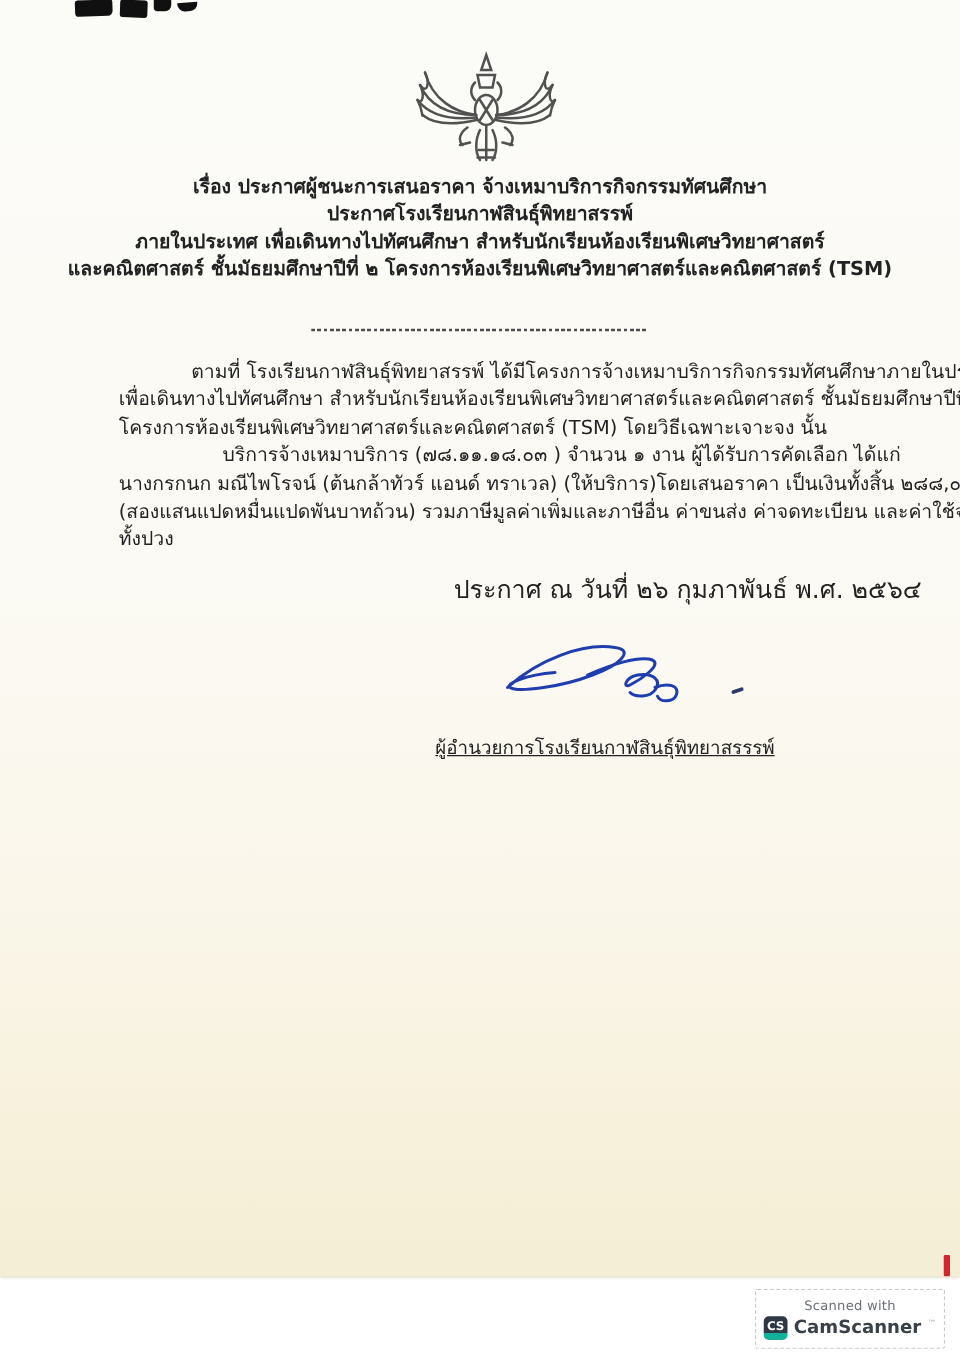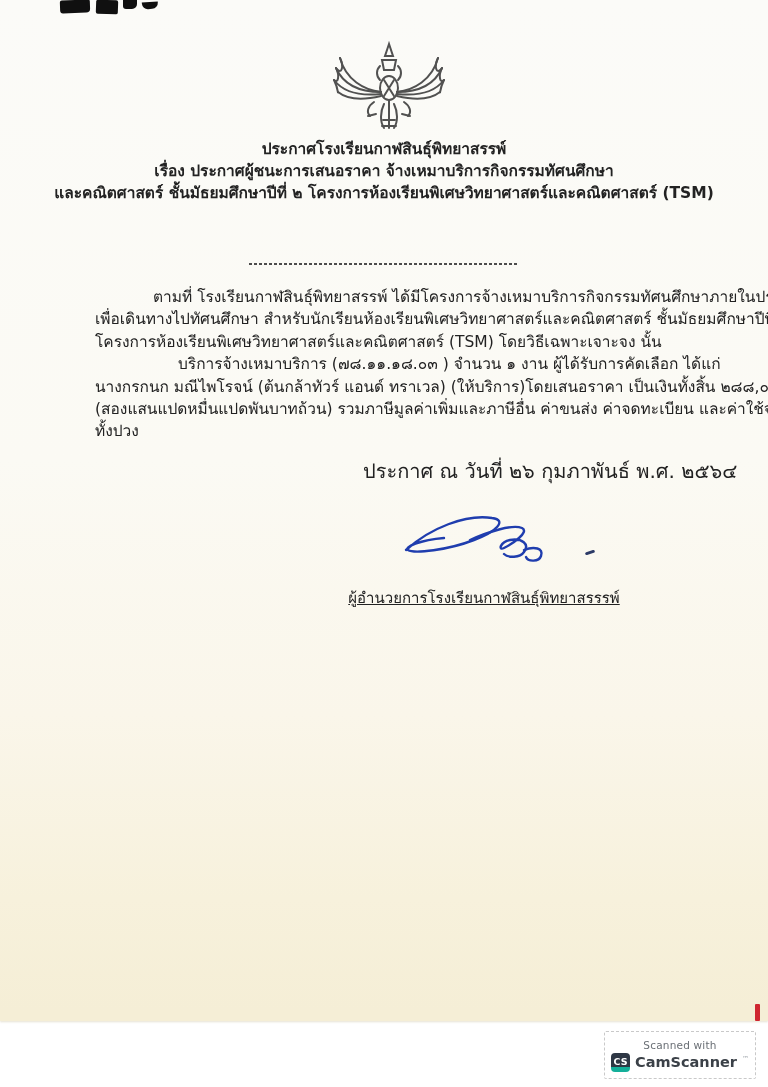--- a/index.html
+++ b/index.html
@@ -121,22 +121,23 @@
 
         <path d="M65,64 L65,92"></path>
         <path d="M60,68 C56,76 56,86 60,92"></path>
         <path d="M70,68 C74,76 74,86 70,92"></path>
         <path d="M58,90 L72,90 M59,84 L71,84"></path>
       </g>
     </svg>
   </div>
 
   <div class="title-block">
+    <div>เรื่อง ประกาศผู้ชนะการเสนอราคา จ้างเหมาบริการกิจกรรมทัศนศึกษา</div>
     <div>ประกาศโรงเรียนกาฬสินธุ์พิทยาสรรพ์</div>
-    <div>เรื่อง ประกาศผู้ชนะการเสนอราคา จ้างเหมาบริการกิจกรรมทัศนศึกษา</div>
+    <div>ภายในประเทศ เพื่อเดินทางไปทัศนศึกษา สำหรับนักเรียนห้องเรียนพิเศษวิทยาศาสตร์</div>
     <div>และคณิตศาสตร์ ชั้นมัธยมศึกษาปีที่ ๒ โครงการห้องเรียนพิเศษวิทยาศาสตร์และคณิตศาสตร์ (TSM)</div>
   </div>
 
   <div class="sep"></div>
 
   <div class="body-block">
     <div class="ln indent-1">ตามที่ โรงเรียนกาฬสินธุ์พิทยาสรรพ์ ได้มีโครงการจ้างเหมาบริการกิจกรรมทัศนศึกษาภายในประเทศ</div>
     <div class="ln">เพื่อเดินทางไปทัศนศึกษา สำหรับนักเรียนห้องเรียนพิเศษวิทยาศาสตร์และคณิตศาสตร์ ชั้นมัธยมศึกษาปีที่ ๒</div>
     <div class="ln">โครงการห้องเรียนพิเศษวิทยาศาสตร์และคณิตศาสตร์ (TSM) โดยวิธีเฉพาะเจาะจง นั้น</div>
     <div class="ln indent-2">บริการจ้างเหมาบริการ (๗๘.๑๑.๑๘.๐๓ ) จำนวน ๑ งาน ผู้ได้รับการคัดเลือก ได้แก่</div>

